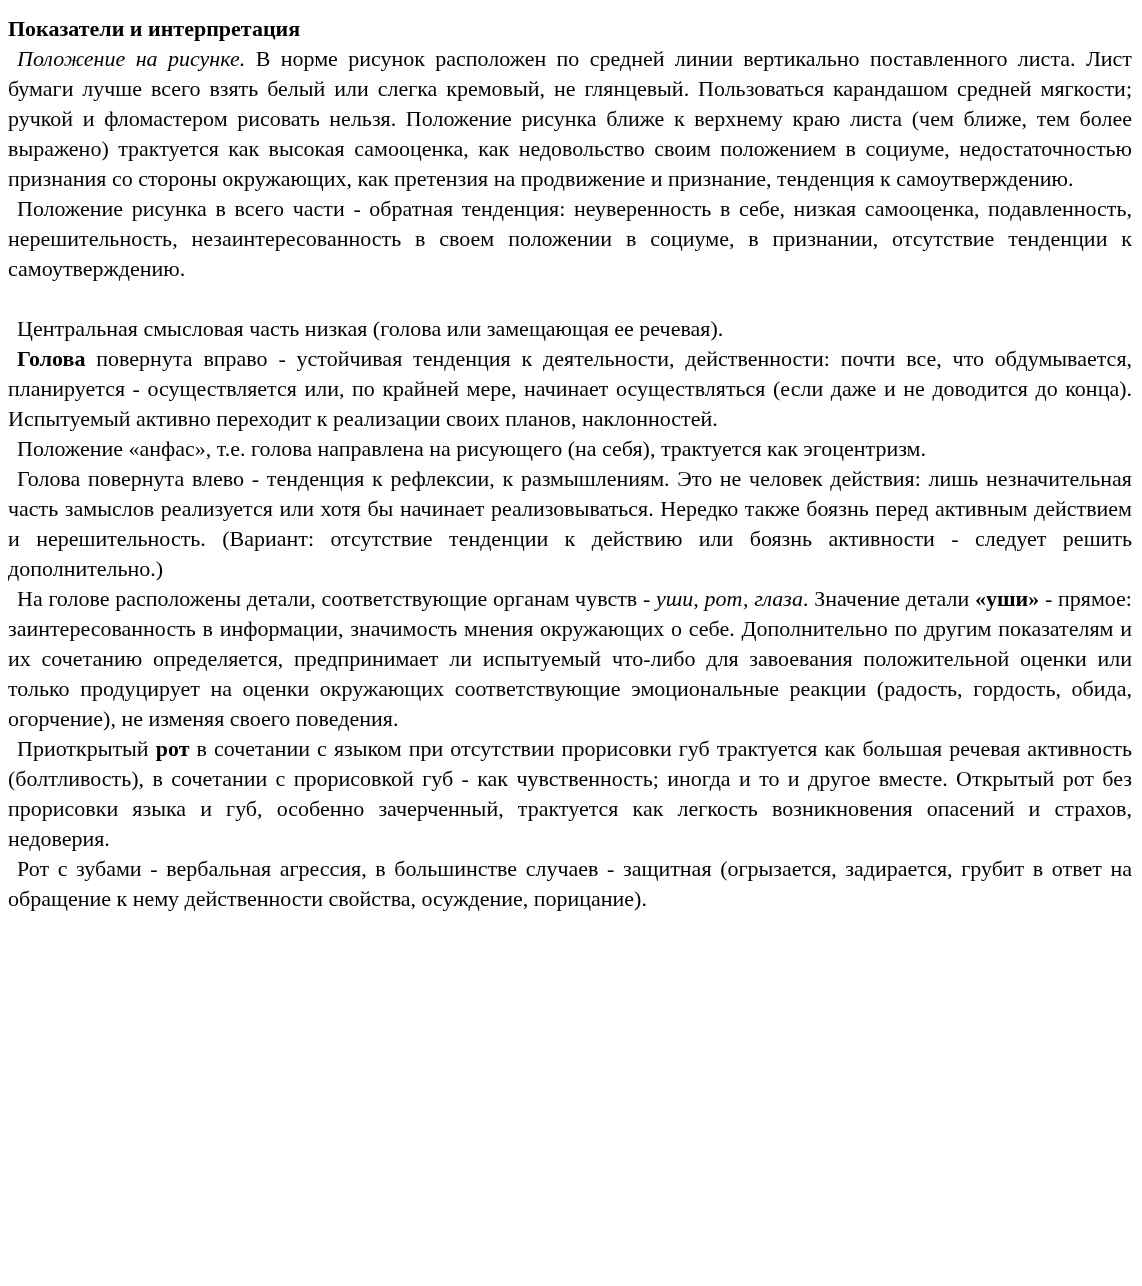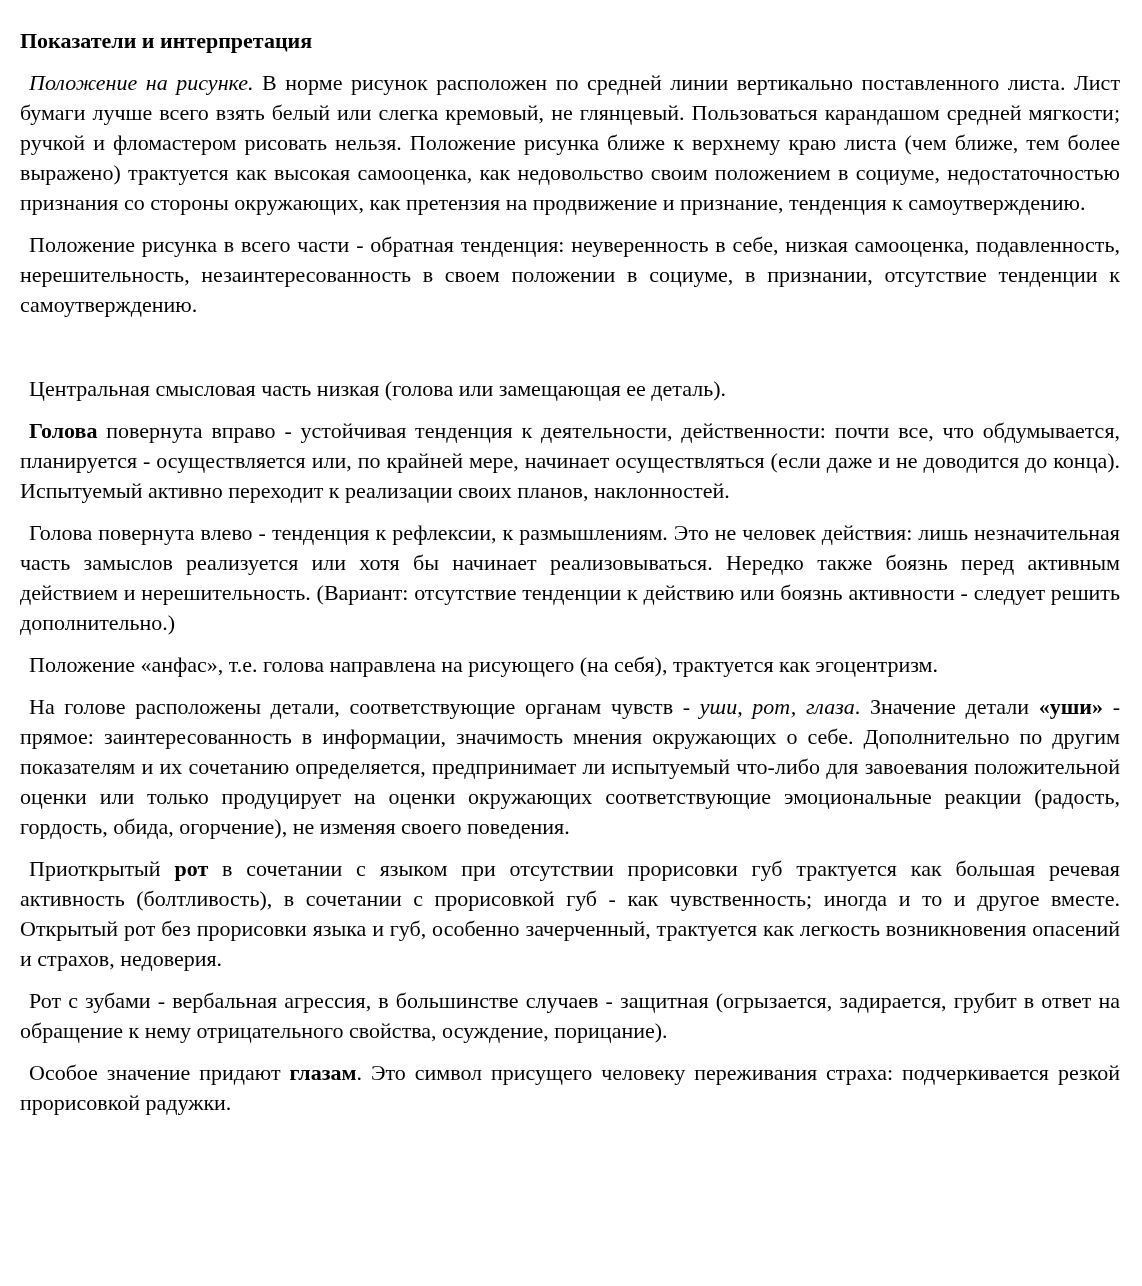--- a/index.html
+++ b/index.html
@@ -14,21 +14,21 @@
     box-sizing: border-box;
     background: #ffffff;
     color: #000000;
     padding: 14px 10px 10px 8px;
     font-family: "Liberation Serif", "DejaVu Serif", serif;
     font-size: 22px;
     line-height: 30px;
     overflow: hidden;
   }
   .page p {
-    margin: 12px;
+    margin: 0;
     padding: 0;
     text-align: justify;
   }
   p.heading {
     font-weight: 700;
     text-align: left;
   }
   p.body {
     text-indent: 9px;
   }
@@ -44,22 +44,21 @@
 </style>
 </head>
 <body>
 
 <div class="page">
   <div>
       <p class="heading"><span class="b">Показатели и интерпретация</span></p>
       <p class="body"><span class="i u">Положение на рисунке.</span><span> В норме рисунок расположен по средней линии вертикально поставленного листа. Лист бумаги лучше всего взять белый или слегка кремовый, не глянцевый. Пользоваться карандашом средней мягкости; ручкой и фломастером рисовать нельзя. Положение рисунка ближе к </span><span class="u">верхнему краю</span><span> листа (чем ближе, тем более выражено) трактуется как высокая самооценка, как недовольство своим положением в социуме, недостаточностью признания со стороны окружающих, как претензия на продвижение и признание, тенденция к самоутверждению.</span></p>
       <p class="body"><span>Положение рисунка в </span><span class="u">всего части</span><span> - обратная тенденция: неуверенность в себе, низкая самооценка, подавленность, нерешительность, незаинтересованность в своем положении в социуме, в признании, отсутствие тенденции к самоутверждению.</span></p>
       <p class="blank"></p>
-      <p class="body"><span class="u">Центральная смысловая часть низкая</span><span> (голова или замещающая ее деталь).</span></p>
+      <p class="body"><span class="u">Центральная смысловая часть низкая</span><span> (голова или замещающая ее речевая).</span></p>
       <p class="body"><span class="b">Голова</span><span> повернута вправо - устойчивая тенденция к деятельности, действенности: почти все, что обдумывается, планируется - осуществляется или, по крайней мере, начинает осуществляться (если даже и не доводится до конца). Испытуемый активно переходит к реализации своих планов, наклонностей.</span></p>
+      <p class="body"><span>Положение «анфас», т.е. голова направлена на рисующего (на себя), трактуется как эгоцентризм.</span></p>
       <p class="body"><span>Голова повернута влево - тенденция к рефлексии, к размышлениям. Это не человек действия: лишь незначительная часть замыслов реализуется или хотя бы начинает реализовываться. Нередко также боязнь перед активным действием и нерешительность. (Вариант: отсутствие тенденции к действию или боязнь активности - следует решить дополнительно.)</span></p>
-      <p class="body"><span>Положение «анфас», т.е. голова направлена на рисующего (на себя), трактуется как эгоцентризм.</span></p>
       <p class="body"><span>На голове расположены детали, соответствующие органам чувств - </span><span class="i u">уши, рот, глаза</span><span>. Значение детали </span><span class="b">«уши»</span><span> - прямое: заинтересованность в информации, значимость мнения окружающих о себе. Дополнительно по другим показателям и их сочетанию определяется, предпринимает ли испытуемый что-либо для завоевания положительной оценки или только продуцирует на оценки окружающих соответствующие эмоциональные реакции (радость, гордость, обида, огорчение), не изменяя своего поведения.</span></p>
       <p class="body"><span>Приоткрытый </span><span class="b">рот</span><span> в сочетании с языком при отсутствии прорисовки губ трактуется как большая речевая активность (болтливость), в сочетании с прорисовкой губ - как чувственность; иногда и то и другое вместе. Открытый рот без прорисовки языка и губ, особенно зачерченный, трактуется как легкость возникновения опасений и страхов, недоверия.</span></p>
-      <p class="body"><span class="u">Рот с зубами</span><span> - вербальная агрессия, в большинстве случаев - защитная (огрызается, задирается, грубит в ответ на обращение к нему отрицательного свойства, осуждение, порицание).</span></p>
-      <p class="body"><span>Особое значение придают </span><span class="b">глазам</span><span>. Это символ присущего человеку переживания страха: подчеркивается резкой прорисовкой радужки.</span></p>
+      <p class="body"><span class="u">Рот с зубами</span><span> - вербальная агрессия, в большинстве случаев - защитная (огрызается, задирается, грубит в ответ на обращение к нему действенности свойства, осуждение, порицание).</span></p>
     </div>
 </div>
 
 </body></html>

